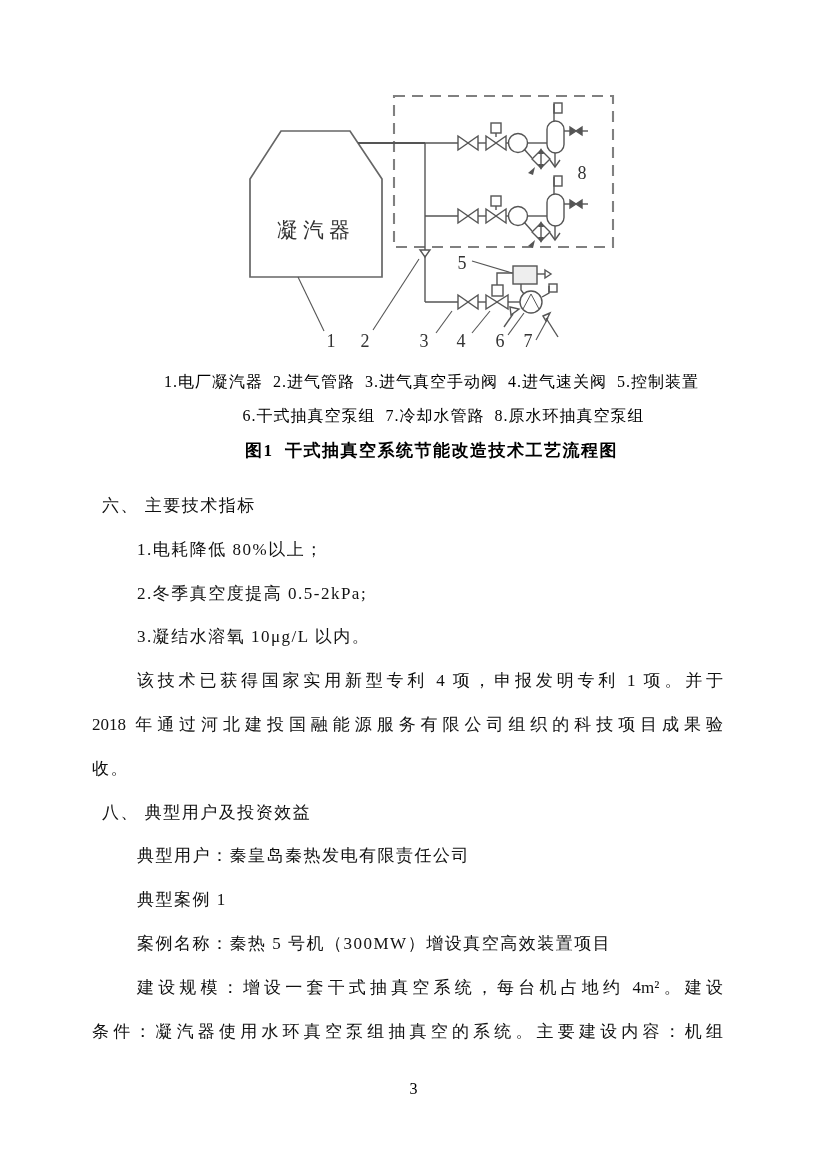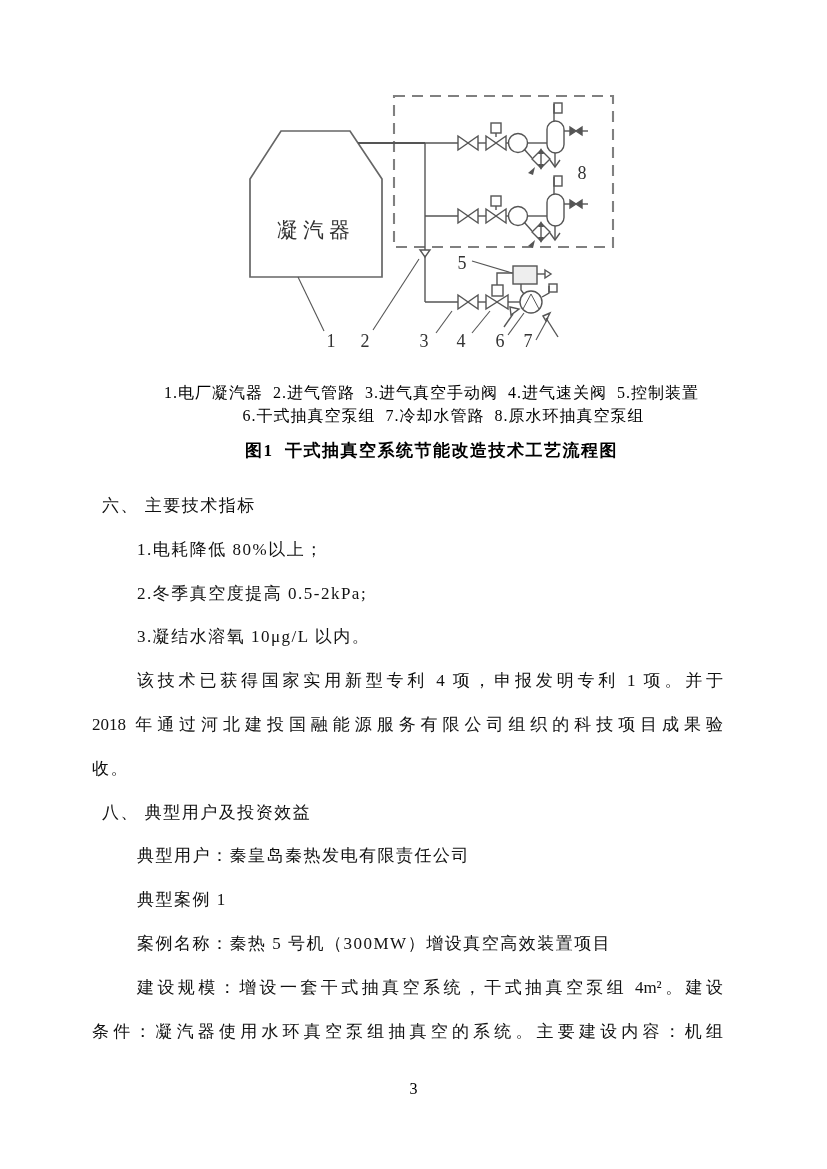--- a/index.html
+++ b/index.html
@@ -12,21 +12,21 @@
   svg.diagram { position:absolute; left:0; top:88px; }
   svg.diagram text {
     font-family:"Liberation Serif","DejaVu Serif",serif;
     fill:#333;
   }
   .cap {
     position:absolute; left:0; width:827px; box-sizing:border-box;
     padding-left:36px; text-align:center; white-space:pre;
     font-size:16px; letter-spacing:1px; color:#000;
   }
-  .cap.legend1 { top:383px; }
+  .cap.legend1 { top:372px; }
   .cap.legend2 { top:406px;margin-left:12px; }
   .cap.figtitle { top:439px; font-size:17px; font-weight:bold; letter-spacing:1.5px; }
   .body-text { position:absolute; left:92px; top:484px; width:680px; }
   .line {
     height:43.8px; line-height:43.8px; font-size:17px;
     letter-spacing:1.5px; white-space:nowrap; color:#111;
   }
   .ind  { padding-left:45px;font-family:Liberation Serif, serif; }
   .h    { padding-left:10px; }
   .just {
@@ -135,18 +135,18 @@
     <div class="line ind">1.电耗降低 80%以上；</div>
     <div class="line ind">2.冬季真空度提高 0.5-2kPa;</div>
     <div class="line ind">3.凝结水溶氧 10μg/L 以内。</div>
     <div class="line ind just">该技术已获得国家实用新型专利 4 项，申报发明专利 1 项。并于</div>
     <div class="line just">2018 年通过河北建投国融能源服务有限公司组织的科技项目成果验</div>
     <div class="line">收。</div>
     <div class="line h">八、 典型用户及投资效益</div>
     <div class="line ind">典型用户：秦皇岛秦热发电有限责任公司</div>
     <div class="line ind">典型案例 1</div>
     <div class="line ind">案例名称：秦热 5 号机（300MW）增设真空高效装置项目</div>
-    <div class="line ind just">建设规模：增设一套干式抽真空系统，干式抽真空泵组 4m²。建设</div>
+    <div class="line ind just">建设规模：增设一套干式抽真空系统，每台机占地约 4m²。建设</div>
     <div class="line just">条件：凝汽器使用水环真空泵组抽真空的系统。主要建设内容：机组</div>
   </div>
 
   <div class="pageno">3</div>
 </div>
 
 </body></html>

